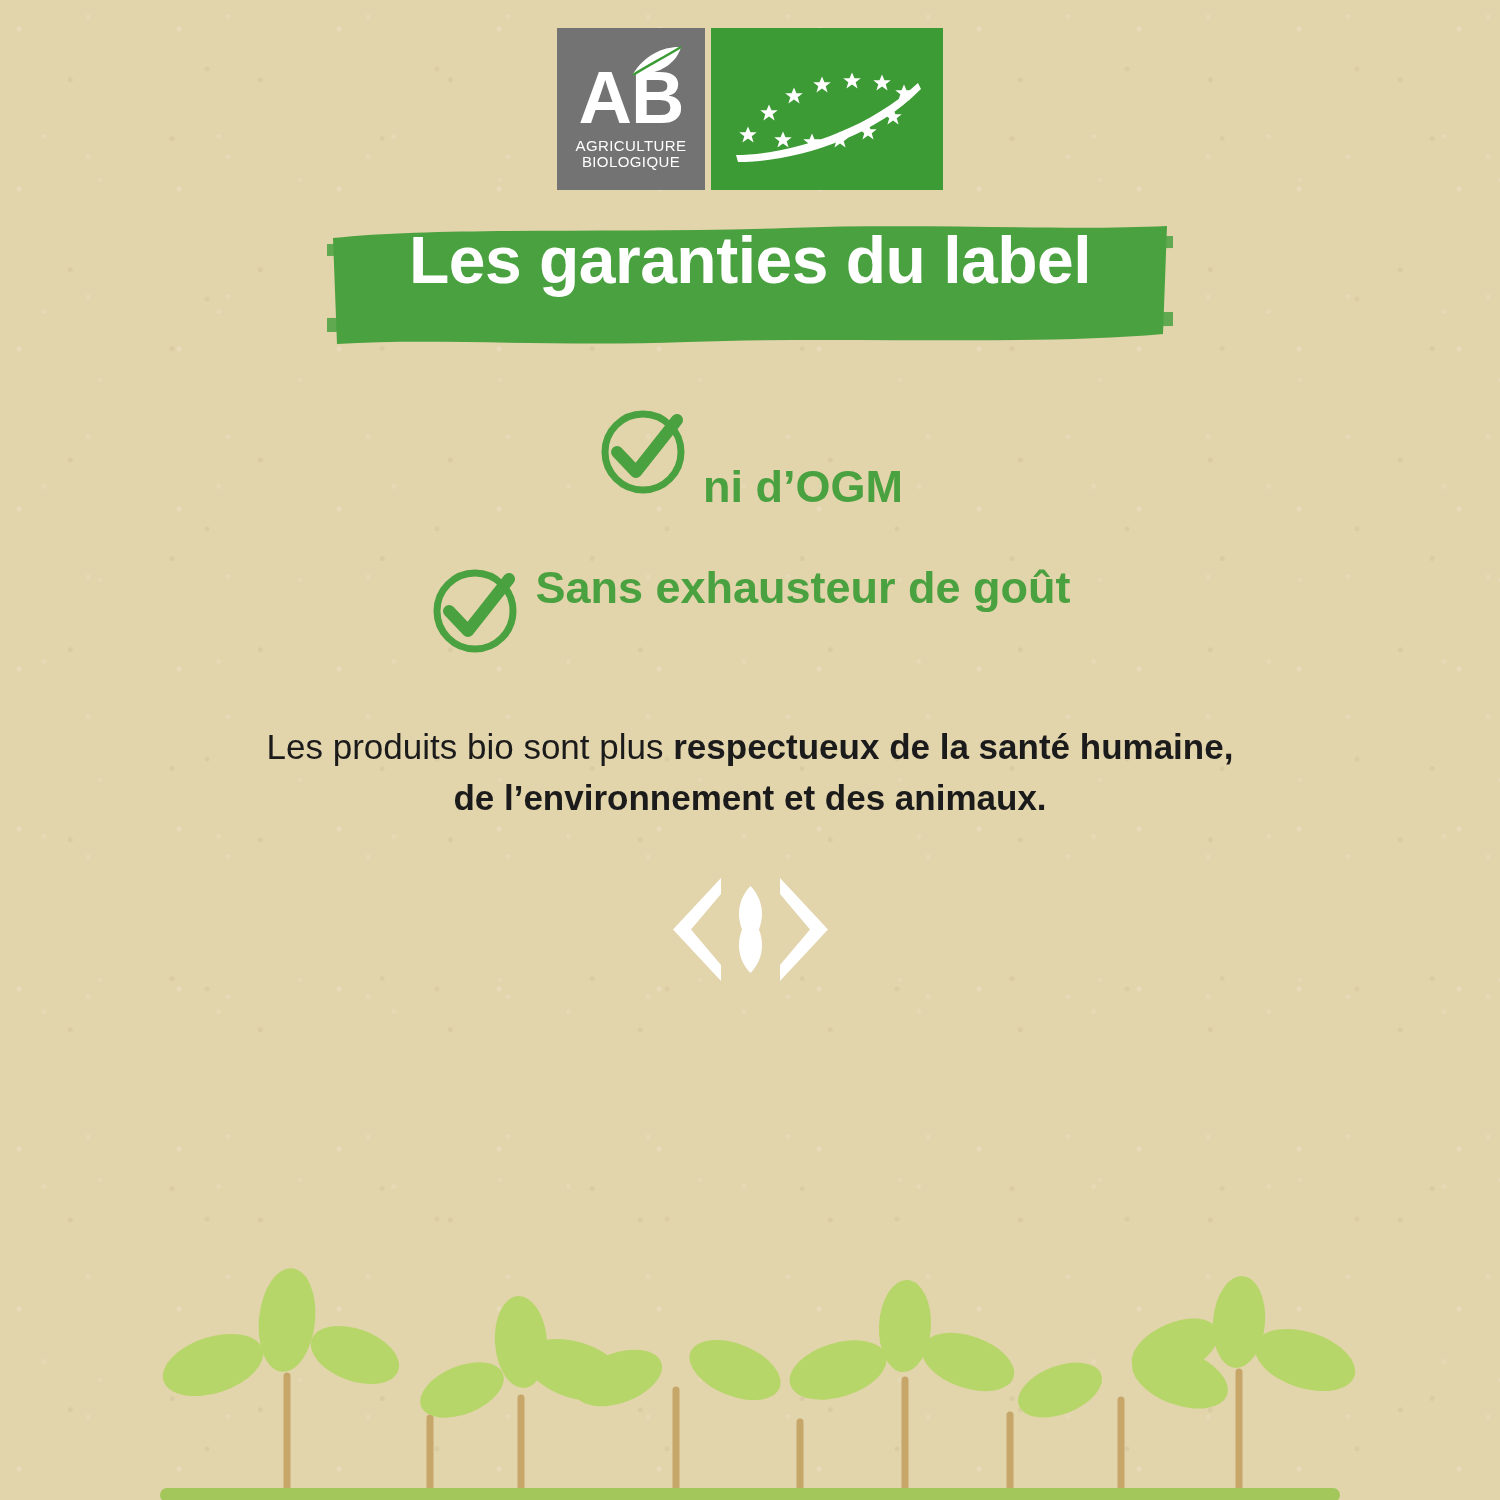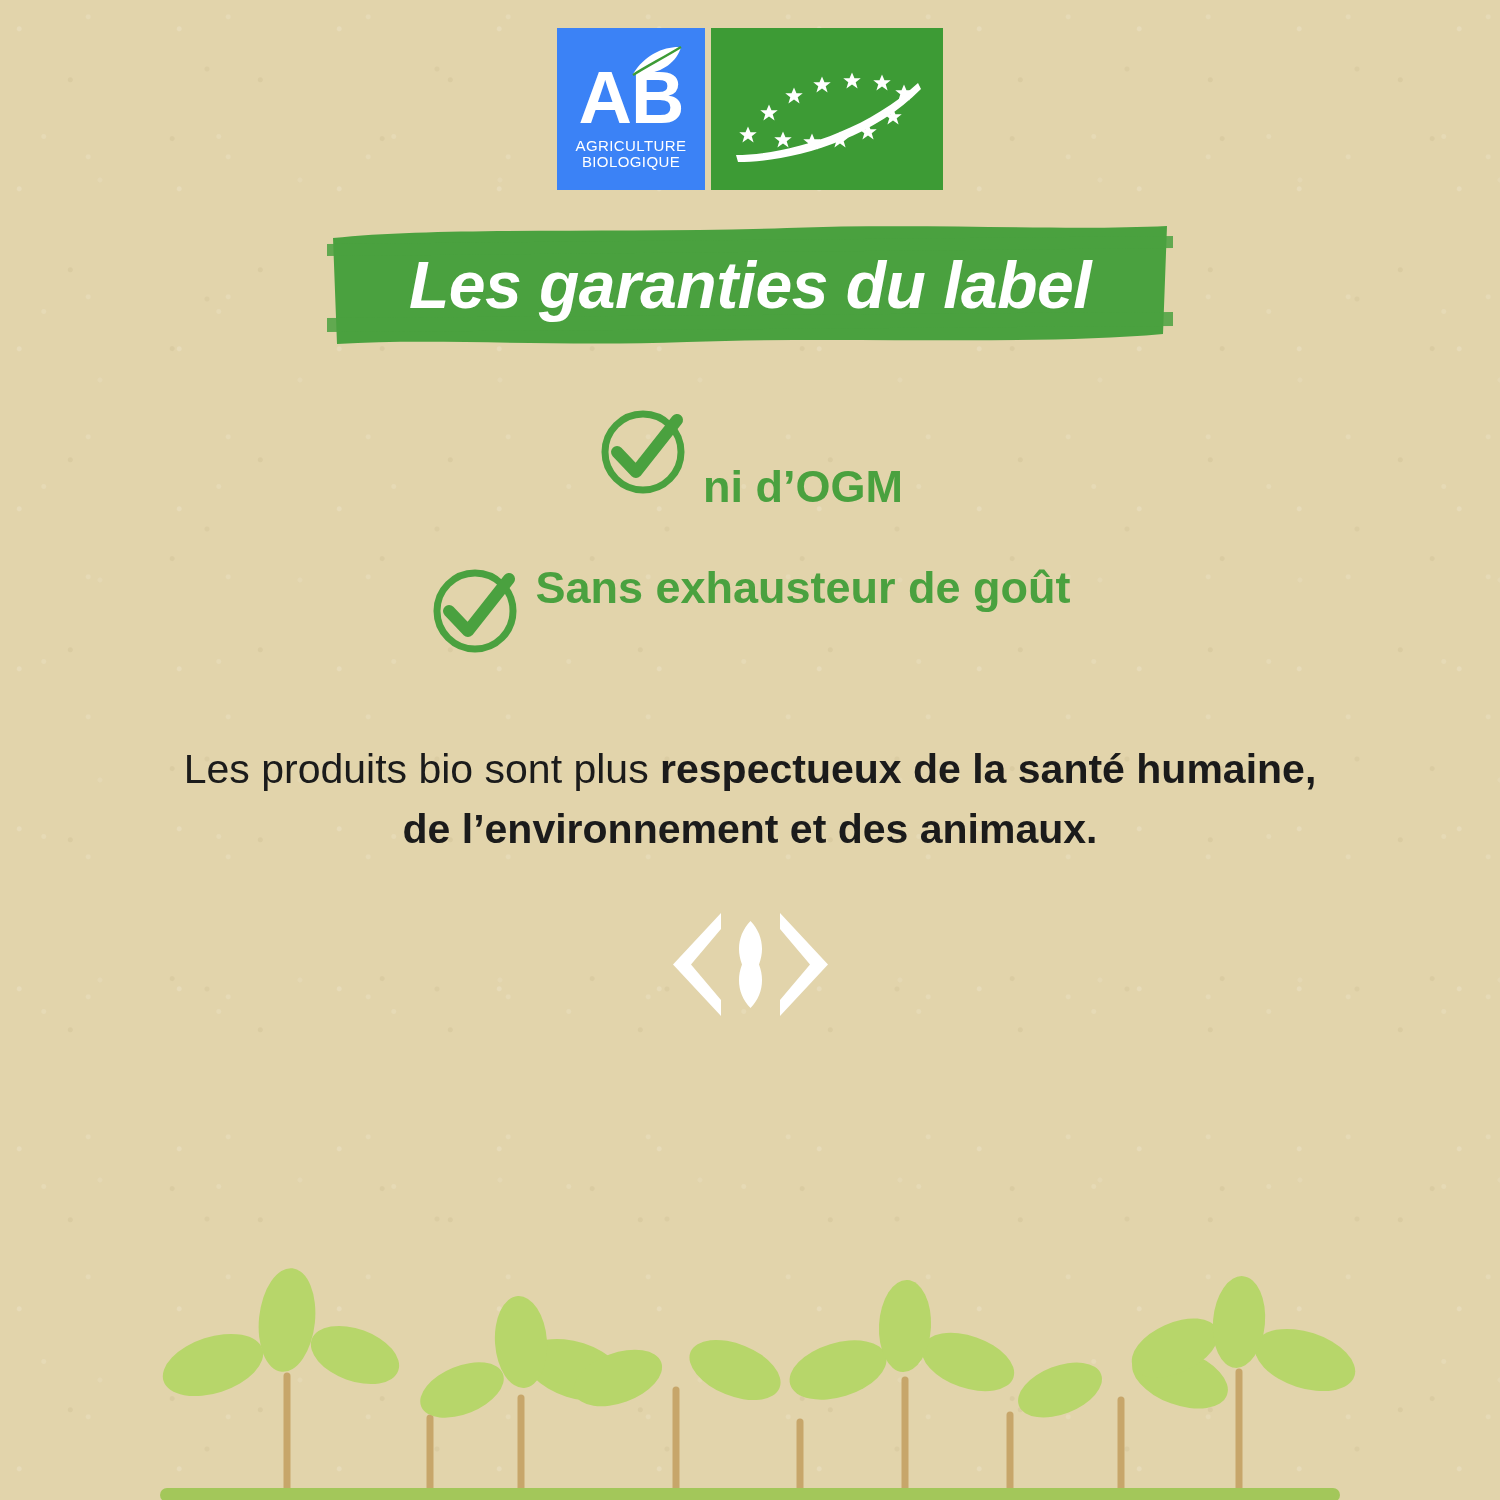--- a/index.html
+++ b/index.html
@@ -45,21 +45,21 @@
   
   .logos {
     margin-top: 28px;
     display: flex;
     align-items: stretch;
     height: 162px;
   }
   .ab-logo {
     width: 148px;
     height: 162px;
-    background: #3b82f6;
+    background: #737373;
     display: flex;
     flex-direction: column;
     align-items: center;
     justify-content: center;
     position: relative;
   }
   .ab-letters {
     color: #ffffff;
     font-size: 74px;
     font-weight: bold;
@@ -91,23 +91,22 @@
     justify-content: center;
   }
 
   
   .title-wrap {
     margin-top: 32px;
     position: relative;
     width: 846px;
     height: 126px;
     display: flex;
-    align-items: center;
+    align-items: flex-start;
     justify-content: center;
-    font-style: italic;
   }
   .banner-bg {
     position: absolute;
     inset: 0;
   }
   .title-text {
     position: relative;
     color: #ffffff;
     font-size: 66px;
     font-weight: bold;
@@ -146,24 +145,24 @@
     color: #4aa13f;
     font-size: 45px;
     font-weight: bold;
     line-height: 1.28;
     text-align: center;
     max-width: 1180px;
   }
 
   
   .closing {
-    margin-top: 35px;
+    margin-top: 17px;
     width: 1420px;
     text-align: center;
-    font-size: 41px;
+    font-size: 35px;
     line-height: 1.45;
     color: #1b1b1b;
   }
   .closing b { font-weight: bold; }
 
   
   .brand {
     margin-top: 48px;
   }
 

